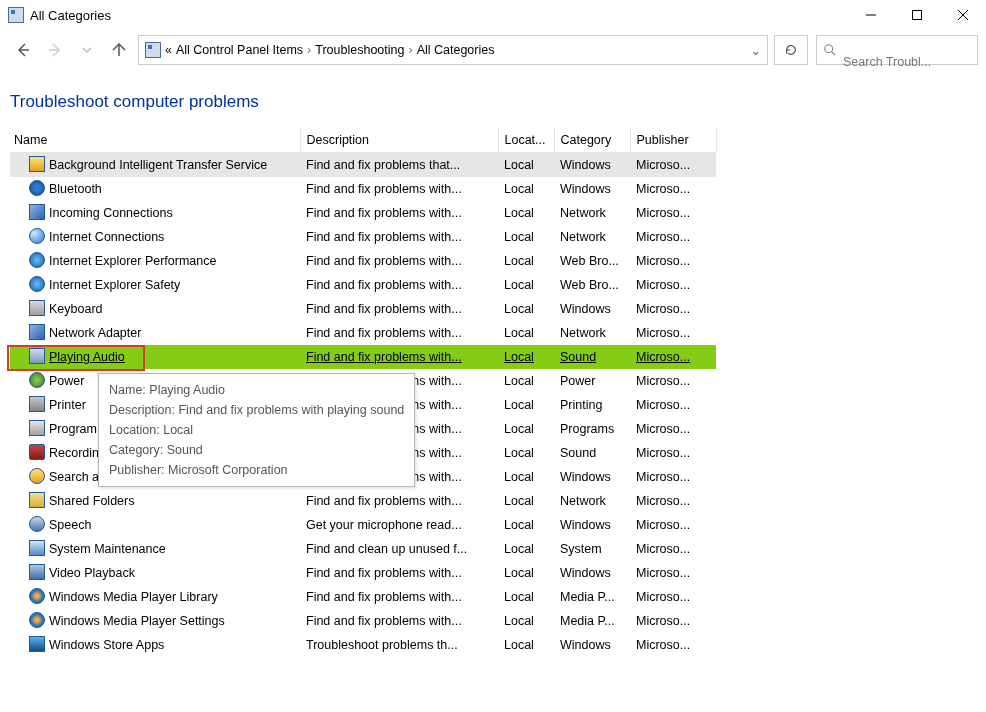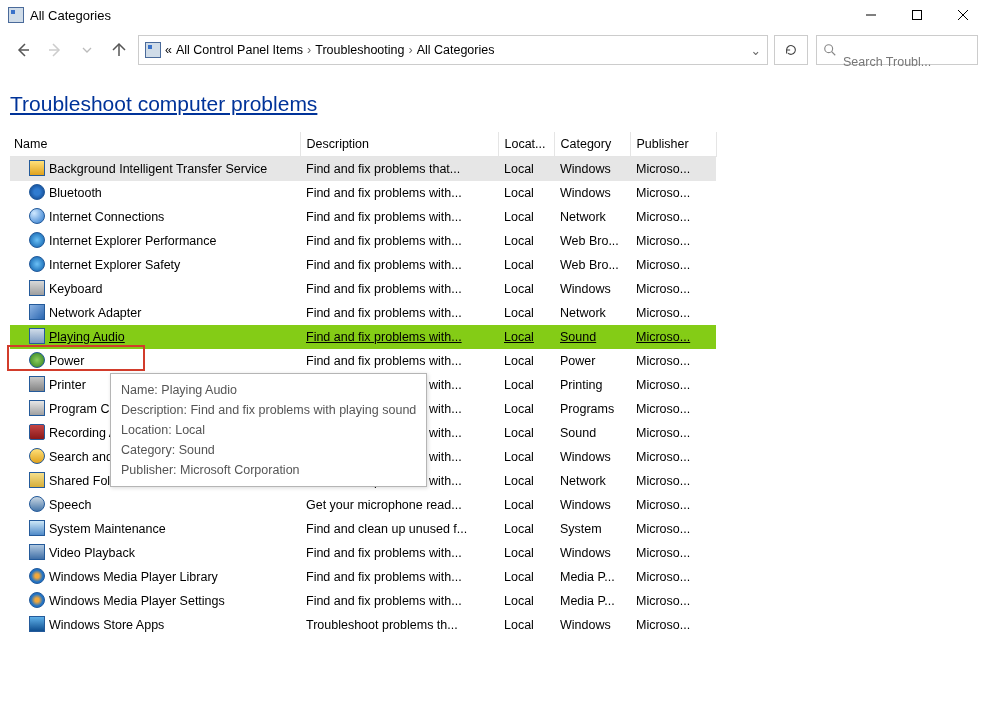--- a/index.html
+++ b/index.html
@@ -17,21 +17,21 @@
   .nav-btn.disabled { color:#bbb; }
   .addrbar { flex:1; height:30px; border:1px solid #ccc; display:flex; align-items:center; padding:0 6px; font-size:12.5px; gap:4px; }
   .addrbar .crumb-sep { color:#666; }
   .addr-icon { width:16px;height:16px; display:inline-block; background:#d0dce8; border:1px solid #4a6a9a; position:relative;}
   .addr-icon::after{content:"";position:absolute;top:2px;left:2px;width:4px;height:4px;background:#3a72c9;}
   .dd-spacer{flex:1;}
   .refresh-box{width:34px;height:30px;border:1px solid #ccc;display:flex;align-items:center;justify-content:center;margin-left:2px;color:#444;}
   .searchbox { width:162px; height:30px; border:1px solid #ccc; display:flex; align-items:center; padding:0 6px; color:#777; margin-left:4px;}
   .searchbox span[data-bind]{white-space:nowrap;overflow:hidden;text-overflow:ellipsis;margin-top:24px;}
   .content { padding: 4px 10px 0 10px; }
-  .page-heading { color:#003399; font-size:21px; margin:18px 0 16px 0; font-weight:400;text-decoration:underline; }
+  .page-heading { color:#003399; font-size:17px; margin:18px 0 16px 0; font-weight:400; }
   table { border-collapse:collapse; width:706px; table-layout:fixed; }
   th { text-align:left; font-weight:400; border-right:1px solid #e5e5e5; padding:5px 6px 5px 6px; border-bottom:1px solid #e5e5e5; white-space:nowrap; overflow:hidden; text-overflow:ellipsis;}
   th:first-child{padding-left:4px;}
   td { padding:2px 6px 2px 6px; white-space:nowrap; overflow:hidden; text-overflow:ellipsis; line-height:20px; height:24px;}
   td.name-cell{padding-left:19px;}
   .row-icon{display:inline-block;width:16px;height:16px;vertical-align:-3px;margin-right:4px;background:linear-gradient(135deg,#9cc2e4,#2a66b1);border:1px solid #245a9a;}
   .ic-shield{background:linear-gradient(#ffe17a,#e0a21c);}
   .ic-bt{background:radial-gradient(circle,#2f7bd0 30%,#0a3d82 100%);border-radius:50%;}
   .ic-globe{border-radius:50%;background:radial-gradient(circle at 30% 30%,#cfe8ff,#2a77cc);}
   .ic-net{background:linear-gradient(135deg,#8db4e3,#2a66b1);}
@@ -164,20 +164,27 @@
           <td>Microso...</td>
         </tr>
         <tr>
           <td class="name-cell"><span class="row-icon ic-bt"></span><span>Bluetooth</span></td>
           <td>Find and fix problems with...</td>
           <td>Local</td>
           <td>Windows</td>
           <td>Microso...</td>
         </tr>
         <tr>
+          <td class="name-cell"><span class="row-icon ic-net"></span><span>Incoming Connections</span></td>
+          <td>Find and fix problems with...</td>
+          <td>Local</td>
+          <td>Network</td>
+          <td>Microso...</td>
+        </tr>
+        <tr>
           <td class="name-cell"><span class="row-icon ic-globe"></span><span>Internet Connections</span></td>
           <td>Find and fix problems with...</td>
           <td>Local</td>
           <td>Network</td>
           <td>Microso...</td>
         </tr>
         <tr>
           <td class="name-cell"><span class="row-icon ic-ie"></span><span>Internet Explorer Performance</span></td>
           <td>Find and fix problems with...</td>
           <td>Local</td>
@@ -294,20 +301,20 @@
           <td>Troubleshoot problems th...</td>
           <td>Local</td>
           <td>Windows</td>
           <td>Microso...</td>
         </tr>
       </tbody>
   </table>
 
   <div class="highlight-box" id="hl" style="left: 7px; top: 275px; width: 138px; height: 26px;"></div>
 
-  <div class="tooltip" id="tt" style="left: 110px; top: 303px;">
+  <div class="tooltip" id="tt" style="left: 98px; top: 303px;">
     <div class="tline" data-bind="tooltip.lines.0">Name: Playing Audio</div>
     <div class="tline" data-bind="tooltip.lines.1">Description: Find and fix problems with playing sound</div>
     <div class="tline" data-bind="tooltip.lines.2">Location: Local</div>
     <div class="tline" data-bind="tooltip.lines.3">Category: Sound</div>
     <div class="tline" data-bind="tooltip.lines.4">Publisher: Microsoft Corporation</div>
   </div>
 </div>
 
 </body></html>

